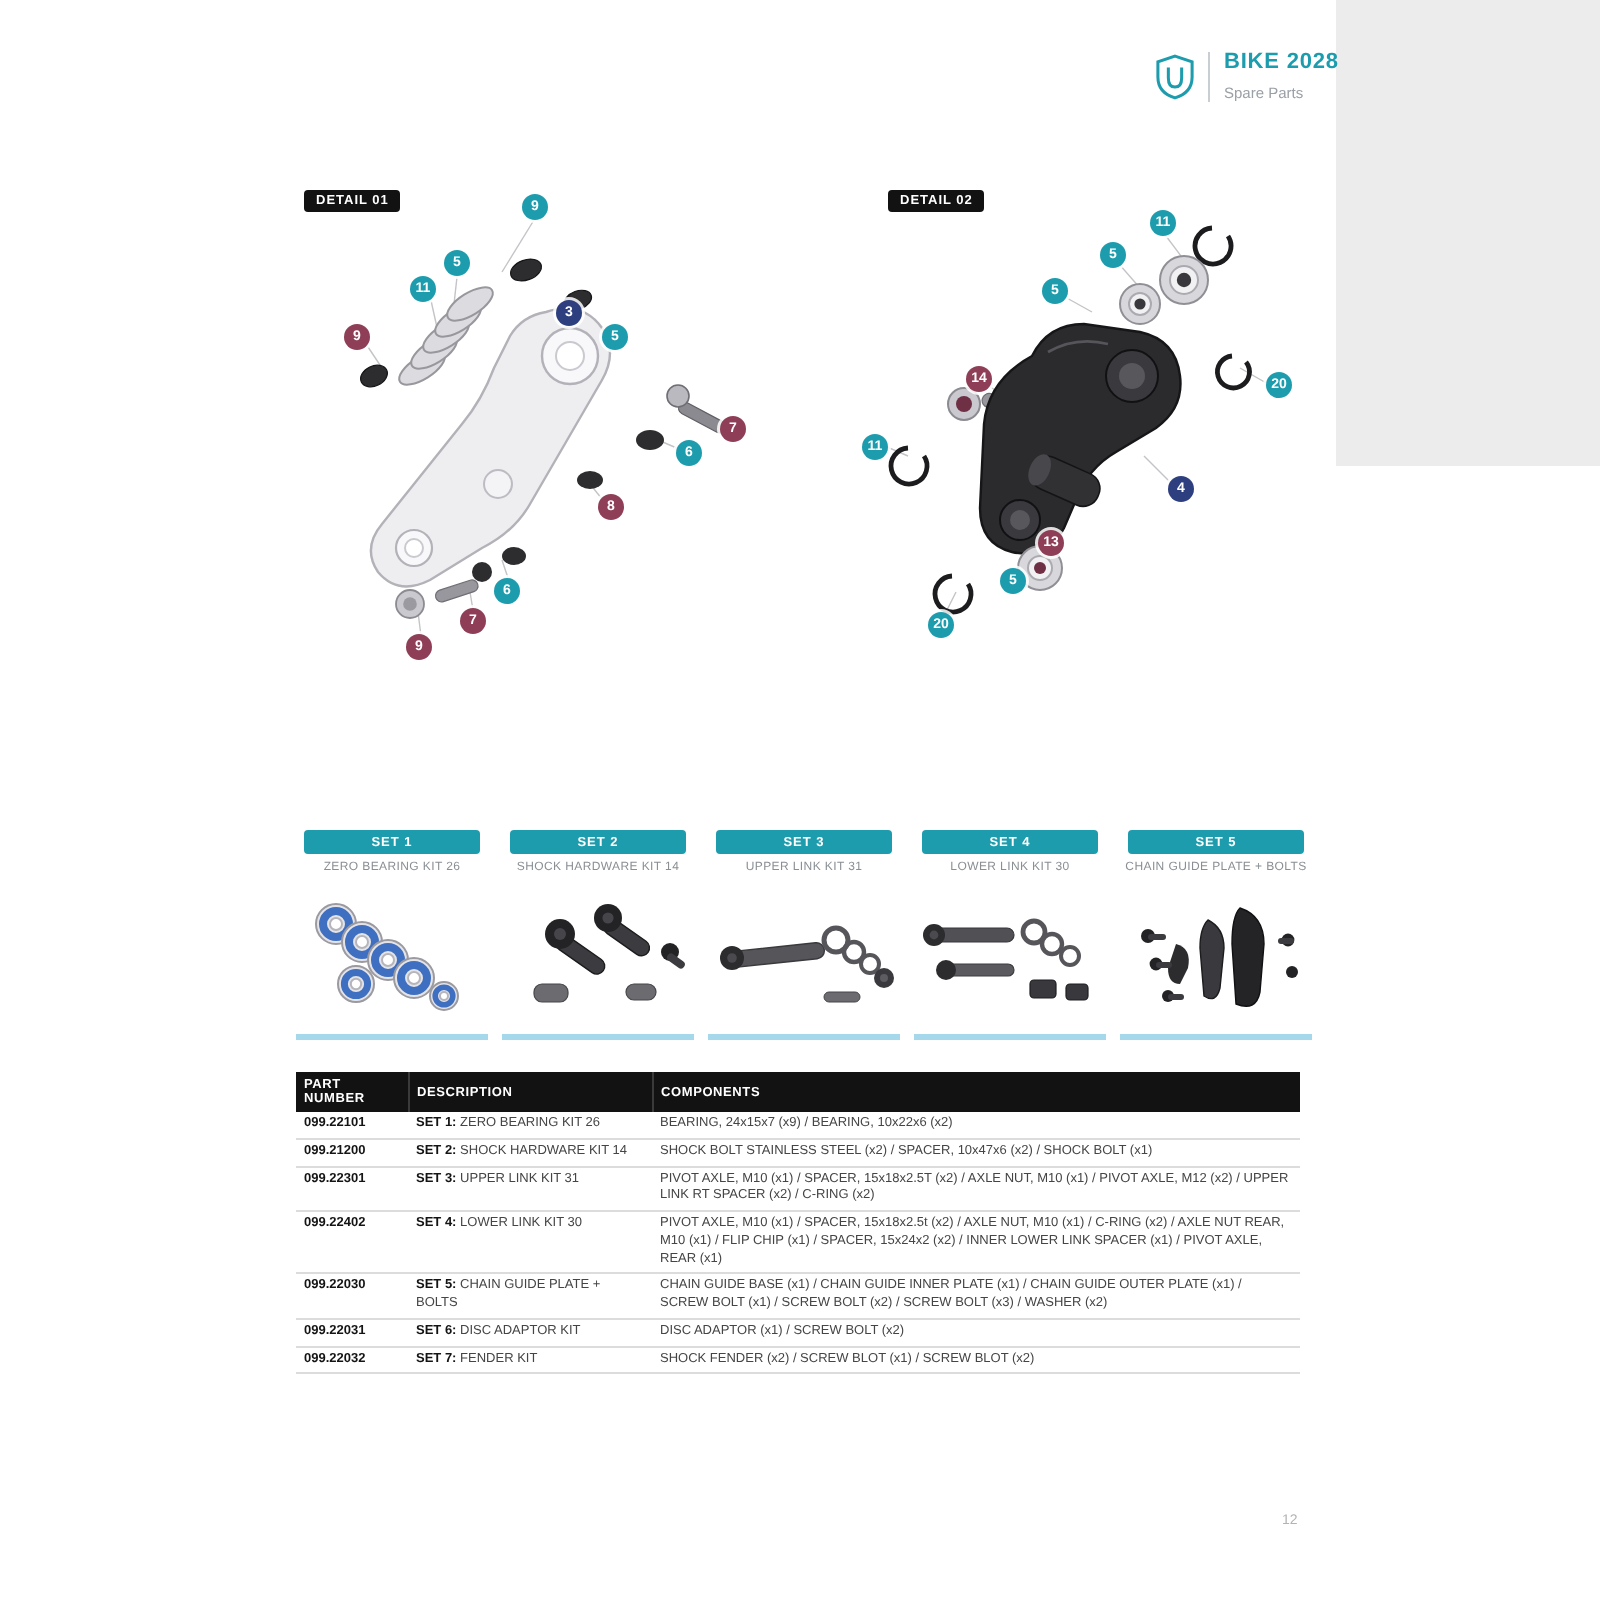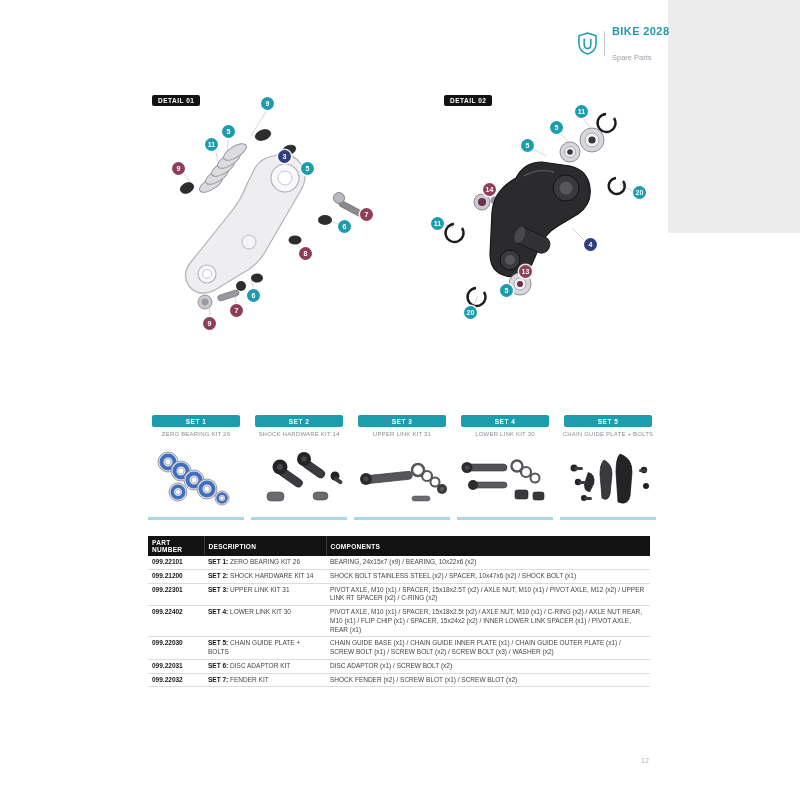--- a/index.html
+++ b/index.html
@@ -7,21 +7,21 @@
   body { font-family:"Liberation Sans", sans-serif; }
   .page { position:relative; width:800px; height:800px; background:#ffffff; overflow:hidden; }
 
   .gray-corner { position:absolute; left:668px; top:0; width:132px; height:233px; background:#ececec; }
 
   
   .hdr { position:absolute; left:578px; top:25px; display:flex; align-items:center; gap:7px; }
   .hdr .logo { width:19px; height:23px; }
   .hdr .vline { width:1px; height:25px; background:#c9ced2; }
   .brand { color:#1d9cad; font-weight:bold; font-size:11px; letter-spacing:.4px; }
-  .subtitle { color:#9aa0a6; font-size:7.5px; margin-top:16px; }
+  .subtitle { color:#9aa0a6; font-size:7.5px; margin-top:5px; }
 
   
   .detail { position:absolute; }
   #detail-0 { left:145px; top:92px; width:250px; height:250px; }
   #detail-1 { left:420px; top:92px; width:230px; height:230px; }
   .detail svg.diagram { position:absolute; left:0; top:0; width:100%; height:100%; }
   .detail-label { position:absolute; top:3px; background:#121212; color:#fff; font-size:6.5px; font-weight:bold;
                   letter-spacing:.5px; padding:2px 6px; border-radius:2px; z-index:3; }
   #detail-0 .detail-label { left:7px; }
   #detail-1 .detail-label { left:24px; }

